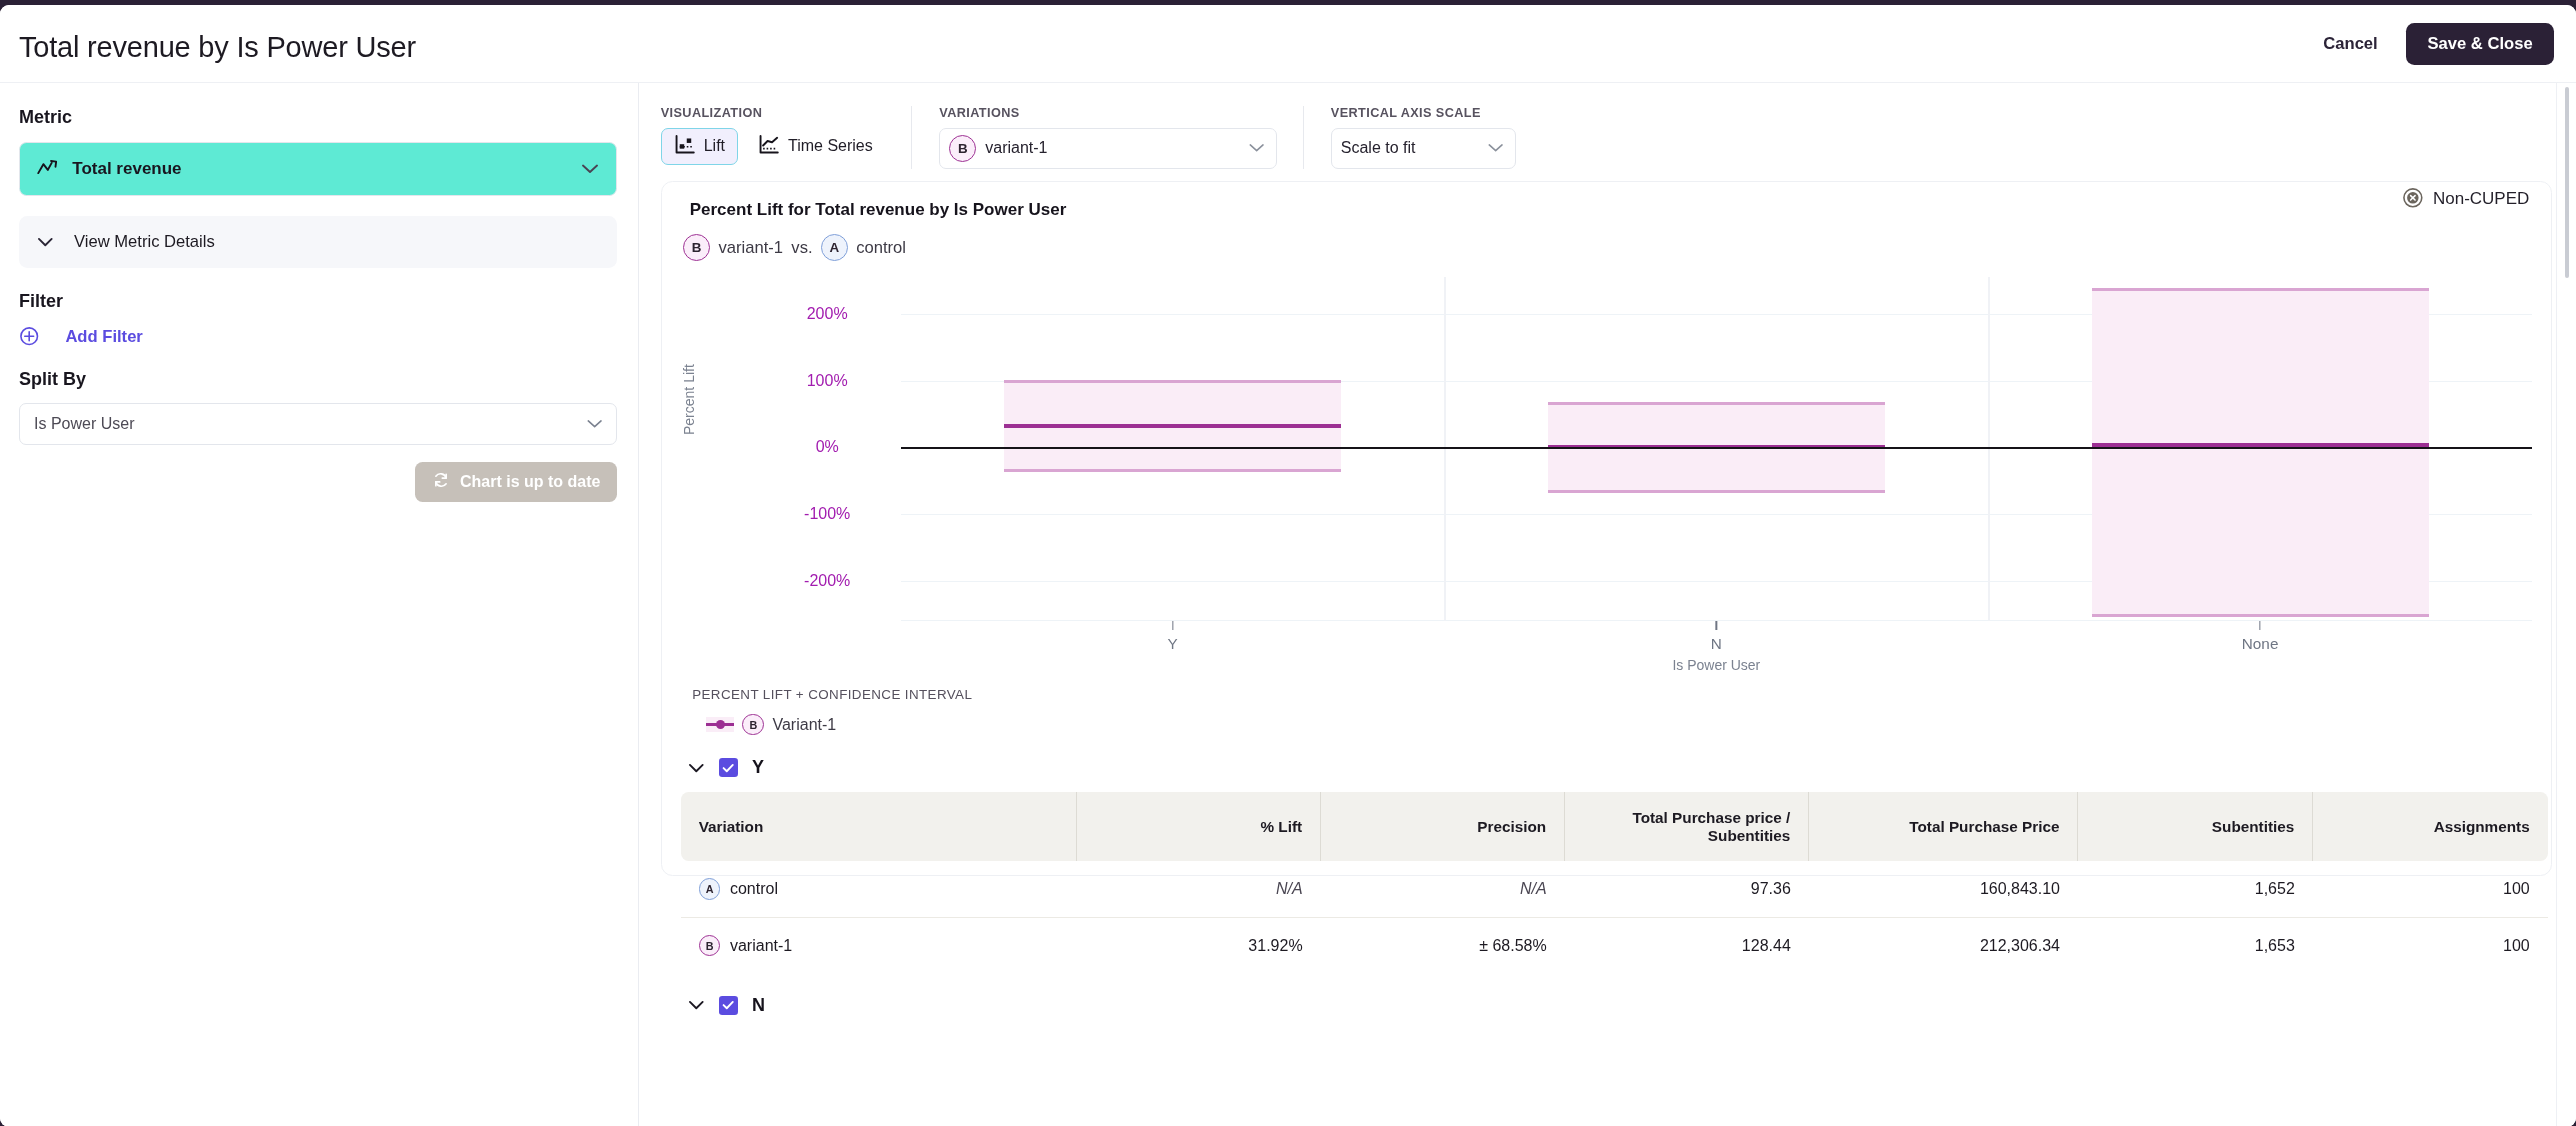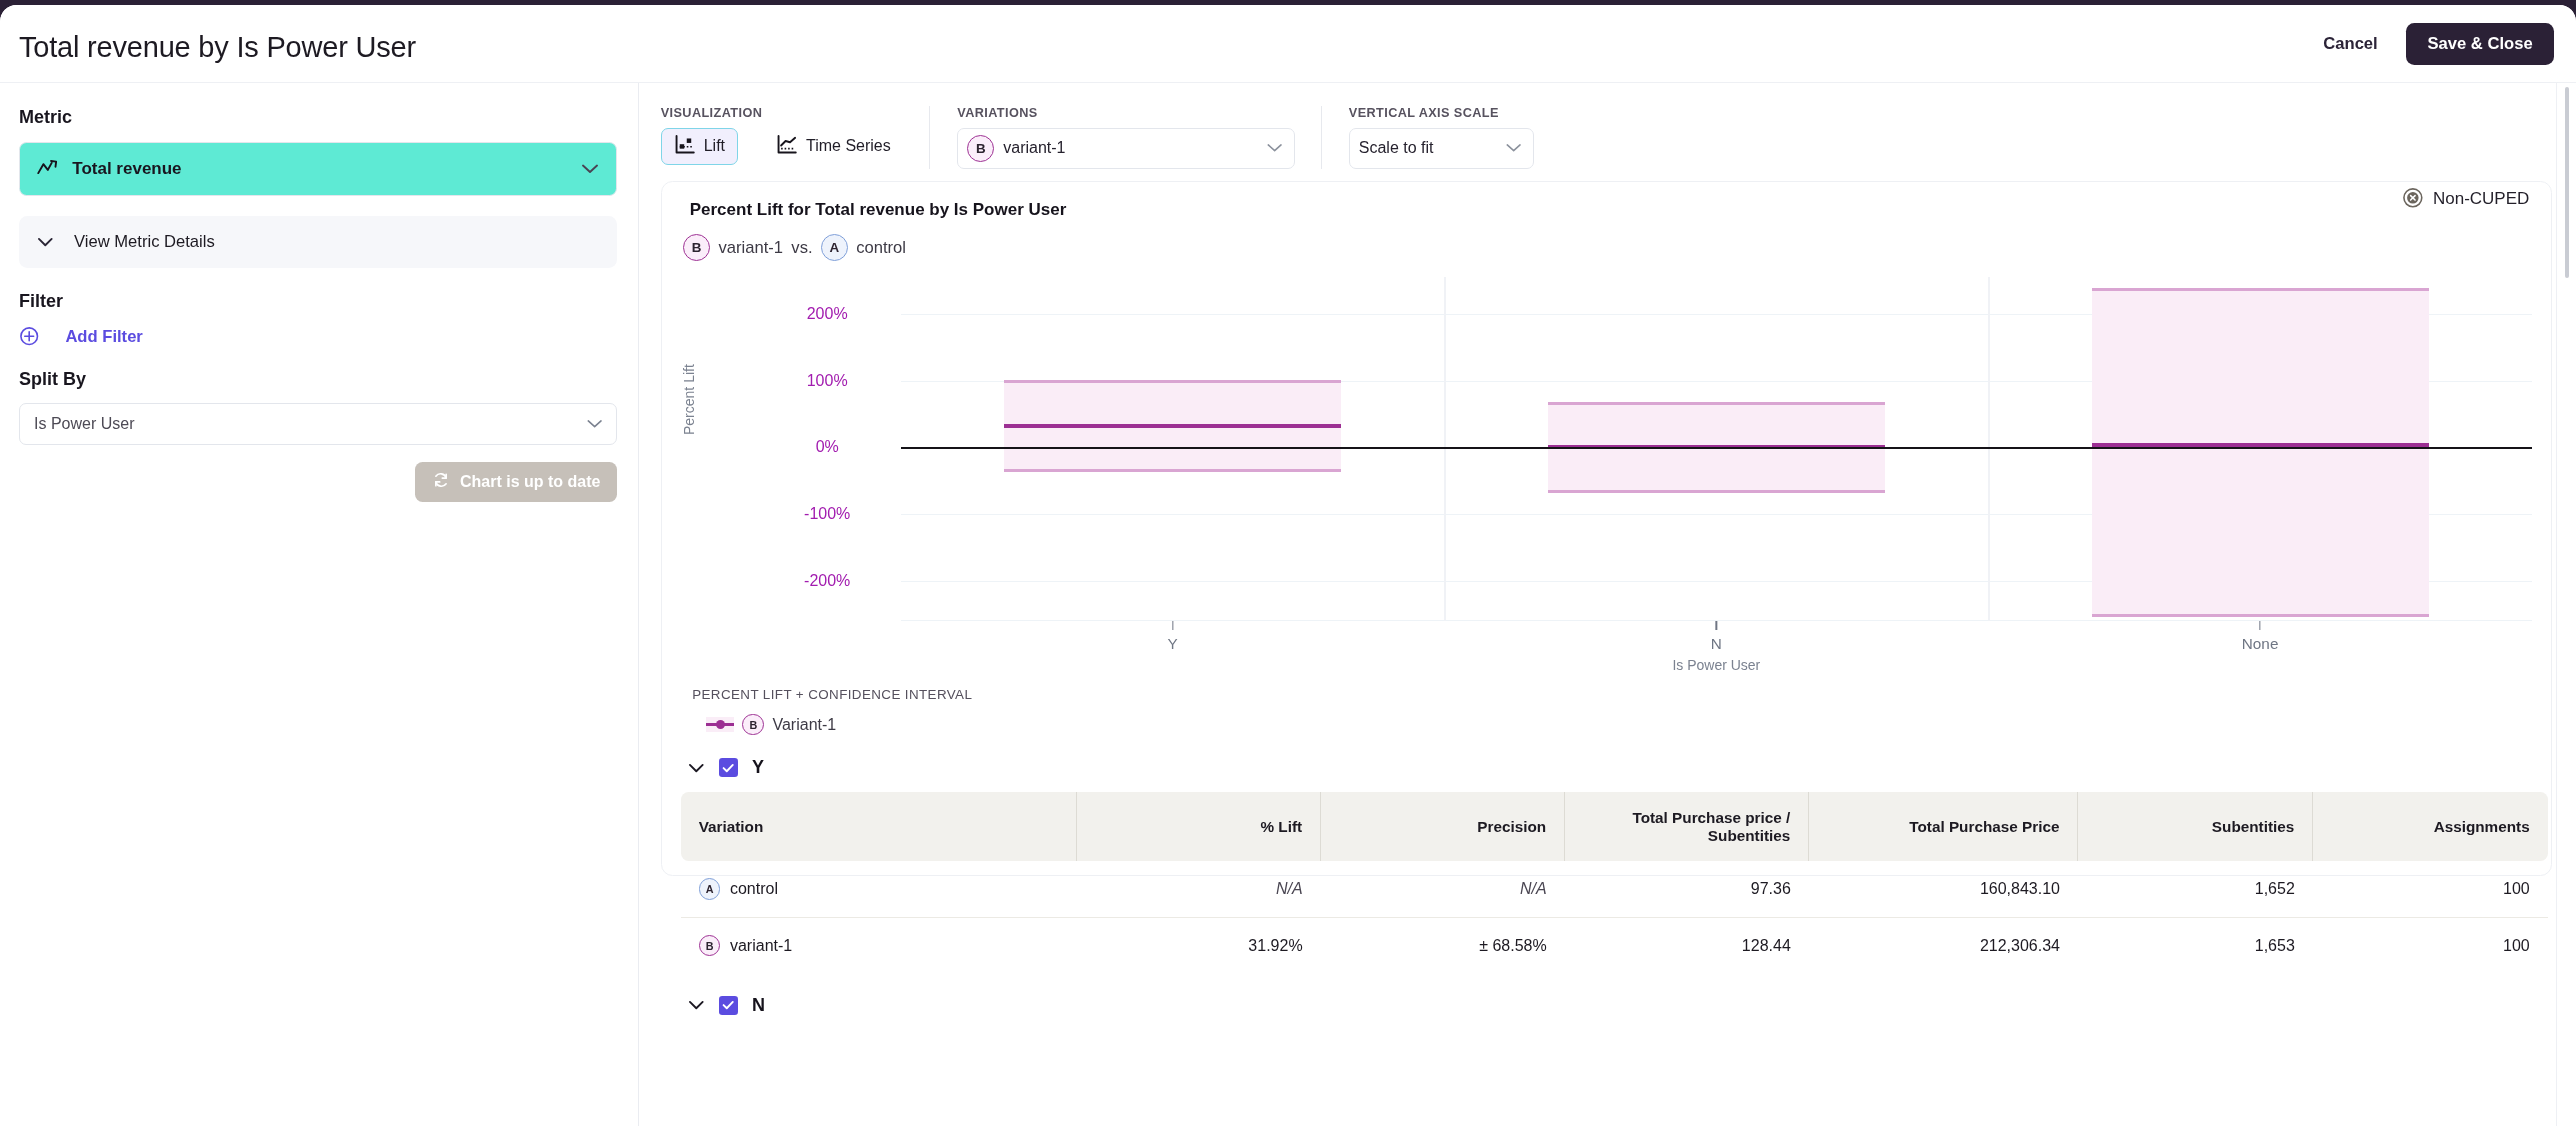--- a/index.html
+++ b/index.html
@@ -10,20 +10,21 @@
     overflow: hidden;
   }
   #app {
     position: absolute;
     left: 0; top: 5.1px;
     width: 2576px; height: 1122px;
     background: #ffffff;
     border-top-left-radius: 16.6px;
     border-top-right-radius: 16.6px;
     overflow: hidden;
+    border-radius: 9px;
   }
 
   
   .topbar {
     position: relative;
     height: 78px;
     border-bottom: 1.3px solid #eef0f4;
     background: #fff;
   }
   .page-title {
@@ -110,21 +111,21 @@
   }
 
   
   .toolbar { display: flex; align-items: flex-start; height: 69px; }
   .tgroup { padding-right: 25.5px; }
   .tgroup.divided { border-left: 1.3px solid #e7e9ee; padding-left: 27px; }
   .tlabel {
     font-size: 12.7px; font-weight: 700; letter-spacing: 0.4px;
     color: #57525f; text-transform: uppercase; margin-bottom: 7.6px;
   }
-  .viz-opts { display: flex; align-items: flex-end; gap: 25px; }
+  .viz-opts { display: flex; align-items: flex-end; gap: 7px; }
   .viz-opt {
     display: flex; align-items: center; gap: 8.3px;
     padding: 5.7px 12px; border-radius: 7px; cursor: pointer;
     border: 1.3px solid transparent;
   }
   .viz-opt.active { background: #f1effd; border-color: #7fd5e8; }
   .viz-opt .vlabel { font-size: 16px; color: #201d27; }
 
   .pick {
     border: 1.3px solid #e3e6ec; border-radius: 7px;

